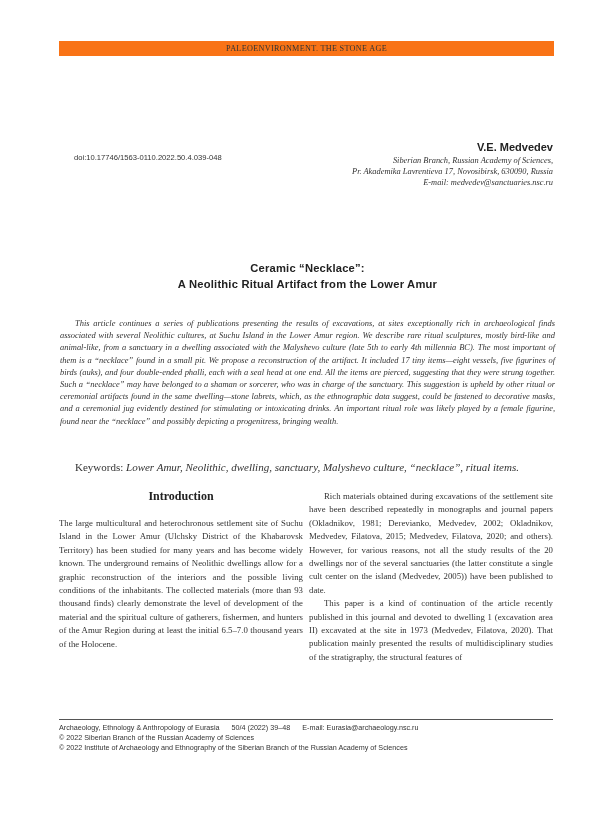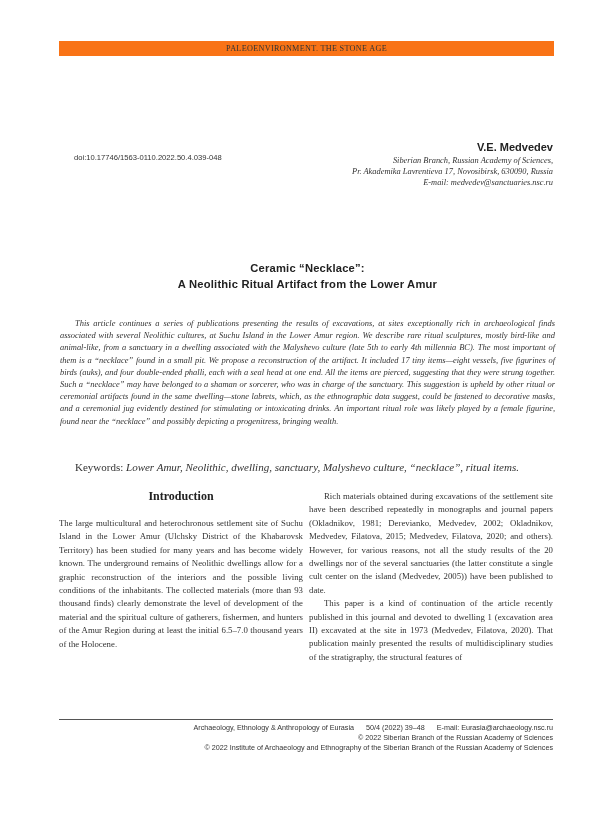--- a/index.html
+++ b/index.html
@@ -60,21 +60,21 @@
   }
   .col p { margin: 0; }
   .col-left p { text-indent: 0; }
   .col-right p { text-indent: 15px; }
 
   .footer-rule {
     position: absolute; left: 59px; top: 719px; width: 494px; height: 0;
     border-top: 1px solid #555;
   }
   .footer {
-    position: absolute; left: 59px; width: 494px; top: 723px; text-align: right;
+    position: absolute; left: 59px; width: 494px; top: 723px; text-align: left;
     font-family: "Liberation Sans", sans-serif; font-size: 7.2px; line-height: 10.2px; color: #333;
   }
   .footer .sp { display: inline-block; width: 12px; }
 
   .page-number {
     position: absolute; left: 0; width: 611px; top: 777px; text-align: center;
     font-family: "Liberation Sans", sans-serif; font-size: 8.5px; color: #333;
   }
 </style>
 </head>

